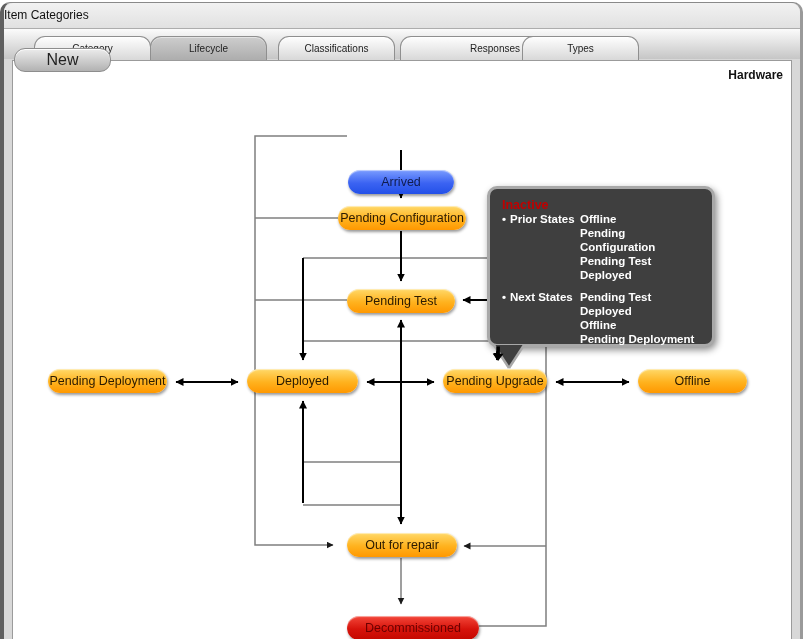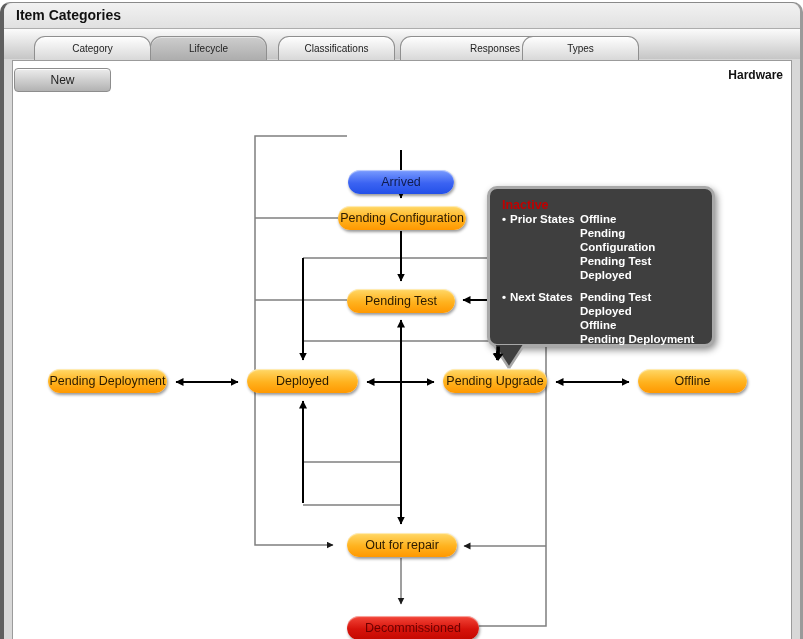--- a/index.html
+++ b/index.html
@@ -3,41 +3,41 @@
 <meta charset="utf-8">
 <style>
   html,body{margin:0;padding:0;width:803px;height:639px;overflow:hidden;
     font-family:"Liberation Sans",sans-serif;background:#fff;}
   #stage{position:relative;width:803px;height:639px;}
 
   
   .window{position:absolute;left:0;right:0;top:2px;bottom:0;background:#d8d8d8;
     border:1px solid #8a8a8a;border-left:4px solid #5f5f5f;border-right:3px solid #9a9a9a;
     border-bottom:none;border-radius:10px 10px 0 0;}
-  .titlebar{height:25px;line-height:25px;padding-left:12px;font-size:14px;font-weight:bold;color:#111;
+  .titlebar{height:25px;line-height:25px;font-size:12px;font-weight:normal;color:#111;
     background:linear-gradient(#f2f2f2,#e1e1e1);border-bottom:1px solid #adadad;border-radius:9px 9px 0 0;}
   .tabstrip{position:relative;height:30px;background:linear-gradient(#fbfbfb,#c6c6c6);}
   .tab{position:absolute;top:7px;height:23px;border:1px solid #8f8f8f;border-bottom:none;
     border-radius:11px 11px 0 0;display:flex;align-items:center;justify-content:center;
     font-size:10px;color:#222;background:linear-gradient(#fefefe,#d8d8d8);
     box-shadow:inset 0 1px 0 rgba(255,255,255,.8);}
   .tab.active{background:linear-gradient(#cdcdcd,#adadad);box-shadow:inset 0 1px 0 rgba(255,255,255,.45);}
   .tab-category{left:30px;width:115px;}
   .tab-lifecycle{left:146px;width:115px;}
   .tab-classifications{left:274px;width:115px;}
   .tab-responses{left:396px;width:114px;padding-left:37px;}
   .tab-types{left:518px;width:115px;}
   .content{position:absolute;left:8px;right:8px;top:57px;bottom:0;background:#fff;
     border:1px solid #9b9b9b;border-bottom:none;}
 
   
   #overlay{position:absolute;inset:0;}
-  .new-btn{position:absolute;left:14px;top:68px;width:95px;height:22px;border-radius:4px;
+  .new-btn{position:absolute;left:14px;top:48px;width:95px;height:22px;border-radius:11px;
     border:1px solid #8d8d8d;background:linear-gradient(#ececec,#b2b2b2);
-    box-shadow:inset 0 1px 0 rgba(255,255,255,.9);font-size:12px;color:#222;
+    box-shadow:inset 0 1px 0 rgba(255,255,255,.9);font-size:16px;color:#222;
     display:flex;align-items:center;justify-content:center;cursor:pointer;}
   .hw-label{position:absolute;right:20px;top:68px;font-size:12px;font-weight:bold;color:#111;}
 
   svg.edges{position:absolute;left:0;top:0;z-index:1;}
   svg.tail-arrow{position:absolute;left:490px;top:345px;z-index:7;}
 
   
   .node{position:absolute;z-index:2;height:24px;border-radius:12px;display:flex;align-items:center;
     justify-content:center;font-size:12.5px;cursor:pointer;
     box-shadow:1px 2px 3px rgba(0,0,0,.4),inset 0 1px 1px rgba(255,255,255,.55);}

